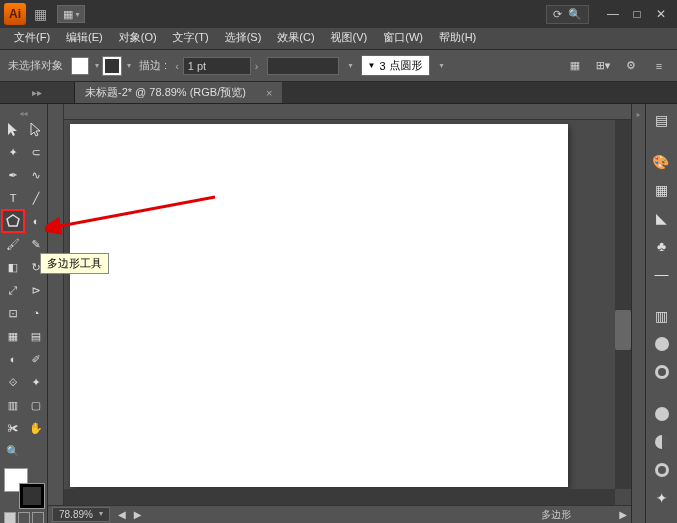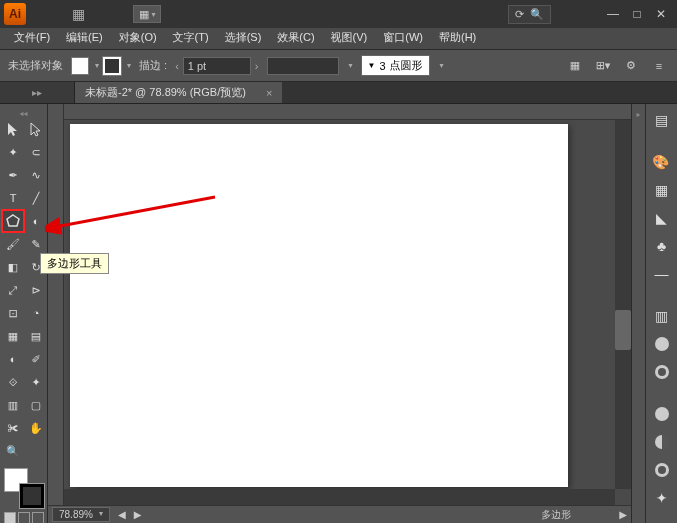--- a/index.html
+++ b/index.html
@@ -1,19 +1,19 @@
 <!DOCTYPE html>
 <html><head>
 <meta charset="utf-8">
 <style>
 * { margin: 0; padding: 0; box-sizing: border-box; font-family: "Microsoft YaHei", sans-serif; }
 body { background: #4a4a4a; width: 677px; height: 523px; overflow: hidden; color: #ccc; font-size: 11px; }
 
 
-.titlebar { height: 28px; background: #333; display: flex; align-items: center; padding: 0 4px; gap: 38px; }
+.titlebar { height: 28px; background: #333; display: flex; align-items: center; padding: 0 4px; }
 .ai-logo { width: 22px; height: 22px; background: linear-gradient(#ff7b00, #c84e00); border-radius: 3px; display: flex; align-items: center; justify-content: center; font-weight: bold; color: #5a1a00; font-size: 12px; }
 .bridge-icon { margin-left: 8px; color: #aaa; font-size: 14px; }
 .workspace-switch { margin-left: 10px; width: 28px; height: 18px; background: #555; border: 1px solid #666; display: flex; align-items: center; justify-content: center; }
 .titlebar-spacer { flex: 1; }
 .search-area { display: flex; align-items: center; gap: 6px; background: #3d3d3d; padding: 2px 6px; border: 1px solid #555; }
 .search-input { background: #555; border: none; color: #ccc; font-size: 11px; width: 110px; padding: 2px 4px; }
 .win-btns { display: flex; margin-left: 12px; }
 .win-btn { width: 24px; height: 20px; display: flex; align-items: center; justify-content: center; color: #ccc; font-size: 12px; }
 
 

